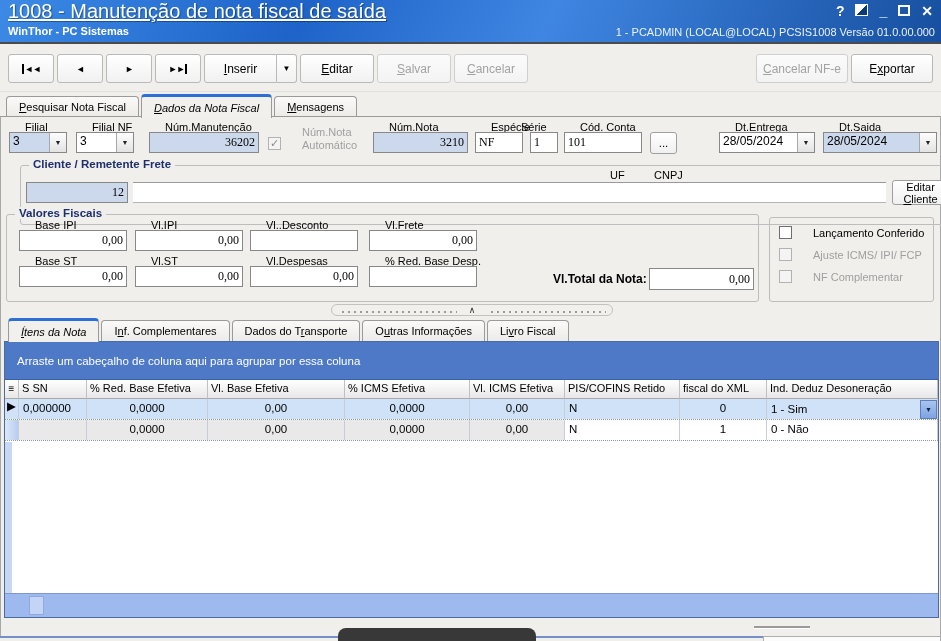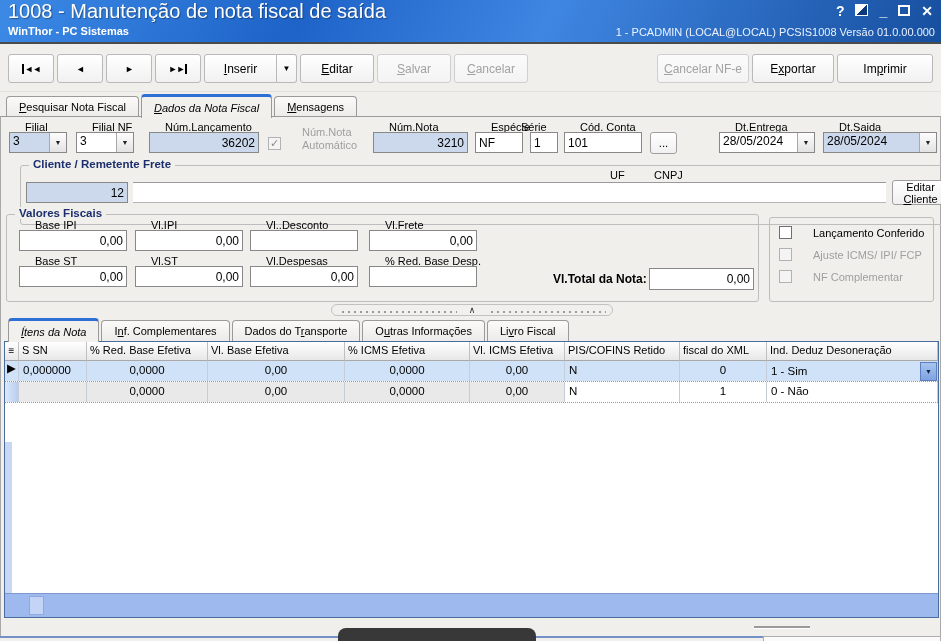--- a/index.html
+++ b/index.html
@@ -4,21 +4,21 @@
 <style>
   * { margin:0; padding:0; box-sizing:border-box; }
   html,body { width:941px; height:641px; background:#e9e9e9; overflow:hidden;
     font-family:"Liberation Sans", sans-serif; font-size:11px; color:#000; }
   .window { position:absolute; top:0; left:0; width:941px; height:641px; background:#f0efec; }
 
   
   .titlebar { position:absolute; top:0; left:0; width:941px; height:44px;
     background:linear-gradient(115deg,#3c8ae6 0%,#1e63c8 32%,#3f86e2 58%,#174f9f 100%);
     border-bottom:2px solid #4b4b4b; }
-  .tb-title { position:absolute; top:0; left:8px; font-size:20px; color:#fff; text-shadow:1px 1px 1px rgba(0,0,0,.35); white-space:nowrap; }
+  .tb-title { position:absolute; top:0; left:8px; font-size:20px; color:#fff; text-shadow:1px 1px 1px rgba(0,0,0,.35); white-space:nowrap;text-decoration:underline; }
   .tb-sub { position:absolute; top:25px; left:8px; font-size:11px; font-weight:bold; color:#fff; }
   .tb-session { position:absolute; top:26px; right:6px; font-size:11px; color:#eaf2ff; white-space:nowrap; }
   .tb-controls { position:absolute; top:2px; right:8px; display:flex; gap:11px; align-items:center; }
   .tbc { color:#fff; font-weight:bold; font-size:14px; cursor:default; line-height:18px; }
   .restore-shape { display:inline-block; width:13px; height:12px; background:linear-gradient(135deg,#ffffff 50%,#0b3a7a 50%); border:1px solid #fff; }
   .max-shape { display:inline-block; width:12px; height:11px; border:2px solid #fff; }
 
   
   .toolbar { position:absolute; top:46px; left:0; width:941px; height:46px; background:#f0efec;
     display:flex; align-items:center; gap:3px; padding:0 8px; border-bottom:1px solid #e2e1de; }
@@ -42,21 +42,21 @@
   .tab.active { height:24px; line-height:22px; background:#f1f0ed; border-top:3px solid #2e6fd6; z-index:6; margin-bottom:-1px;font-style:italic; }
   .maintabs { top:93px; left:6px; height:24px; }
 
   
   .content { position:absolute; top:116px; left:0; width:941px; height:521px;
     background:#f0efec; border:1px solid #a8a8a8; border-top:1px solid #9a9a9a; }
   .lbl { position:absolute; white-space:nowrap;padding-left:16px; }
   .lbl.dis { color:#9f9f9f; }
   .field, .ifield { position:absolute; height:21px; border:1px solid #888; background:#fff; font-family:inherit;
     font-size:12px; padding:0 3px; }
-  .ifield { display:block; }
+  .ifield { display:block;font-family:Liberation Serif, serif; }
   .ro { background:#ccd9ec; }
   .num { text-align:right; }
   .combo { position:absolute; height:21px; border:1px solid #888; background:#fff; display:flex; align-items:stretch; cursor:pointer; }
   .combo .val { flex:1; font-size:12px; padding:1px 3px; }
   .combo.ro { background:#ccd9ec; }
   .dd-btn { width:17px; background:linear-gradient(#fdfdfd,#e3e3e3); border-left:1px solid #a8a8a8;
     display:flex; align-items:center; justify-content:center; font-size:7px; color:#222; }
   .cb { position:absolute; width:13px; height:13px; border:1px solid #6f6f6f; background:#fff;
     font-size:11px; line-height:11px; text-align:center; cursor:pointer; }
   .cb.dis { border-color:#b2b2b2; background:#f4f4f4; color:#8a8a8a; cursor:default; }
@@ -132,21 +132,20 @@
     <span class="split">
       <button class="tbtn main"><u>I</u>nserir</button>
       <button class="tbtn dd-part"><span>▼</span></button>
     </span>
     <button class="tbtn w72"><u>E</u>ditar</button>
     <button class="tbtn w72 disabled"><u>S</u>alvar</button>
     <button class="tbtn w72 disabled"><u>C</u>ancelar</button>
     <span class="sp"></span>
     <button class="tbtn w90 disabled"><u>C</u>ancelar NF-e</button>
     <button class="tbtn w80">E<u>x</u>portar</button>
-    <button class="tbtn w94">Im<u>p</u>rimir</button>
   </div>
 
   <div class="tabrow maintabs">
     <div class="tab"><u>P</u>esquisar Nota Fiscal</div>
     <div class="tab active"><u>D</u>ados da Nota Fiscal</div>
     <div class="tab"><u>M</u>ensagens</div>
   </div>
 
   <div class="content">
 
@@ -157,21 +156,21 @@
           <span>▼</span>
         </span>
     </div>
     <span class="lbl" style="left:75px;top:4px">Filial NF</span>
     <div class="combo" style="left:75px;top:15px;width:58px">
       <span class="val">3</span>
       <span class="dd-btn">
           <span>▼</span>
         </span>
     </div>
-    <span class="lbl" style="left:148px;top:4px">Núm.Lançamento</span>
+    <span class="lbl" style="left:148px;top:4px">Núm.Manutenção</span>
     <input class="ifield ro num" style="left: 148px; top: 15px; width: 110px;" readonly="" value="36202">
     <span class="cb dis" style="left:267px;top:20px">✓</span>
     <span class="lbl dis" style="left:285px;top:9px;width:72px;white-space:normal;line-height:13px">Núm.Nota Automático</span>
     <span class="lbl" style="left:372px;top:4px">Núm.Nota</span>
     <input class="ifield ro num" style="left: 372px; top: 15px; width: 95px;" readonly="" value="3210">
     <span class="lbl" style="left:474px;top:4px">Espécie</span>
     <input class="ifield" style="left: 474px; top: 15px; width: 48px;" value="NF">
     <span class="lbl" style="left:504px;top:4px">Série</span>
     <input class="ifield" style="left: 529px; top: 15px; width: 28px;" value="1">
     <span class="lbl" style="left:563px;top:4px">Cód. Conta</span>
@@ -240,20 +239,23 @@
 
     <div class="tabrow" style="top:200px;left:7px;height:24px">
       <div class="tab active"><u>Í</u>tens da Nota</div>
       <div class="tab">I<u>n</u>f. Complementares</div>
       <div class="tab">Dados do T<u>r</u>ansporte</div>
       <div class="tab">O<u>u</u>tras Informações</div>
       <div class="tab">Li<u>v</u>ro Fiscal</div>
     </div>
 
     <div class="grid">
+      <div class="groupbar">
+        <span>Arraste um cabeçalho de coluna aqui para agrupar por essa coluna</span>
+      </div>
       <div class="gridrow">
         <div class="hcell icon">≡</div>
         <div class="hcell">S SN</div>
         <div class="hcell">% Red. Base Efetiva</div>
         <div class="hcell">Vl. Base Efetiva</div>
         <div class="hcell">% ICMS Efetiva</div>
         <div class="hcell">Vl. ICMS Efetiva</div>
         <div class="hcell">PIS/COFINS Retido</div>
         <div class="hcell">fiscal do XML</div>
         <div class="hcell">Ind. Deduz Desoneração</div>

